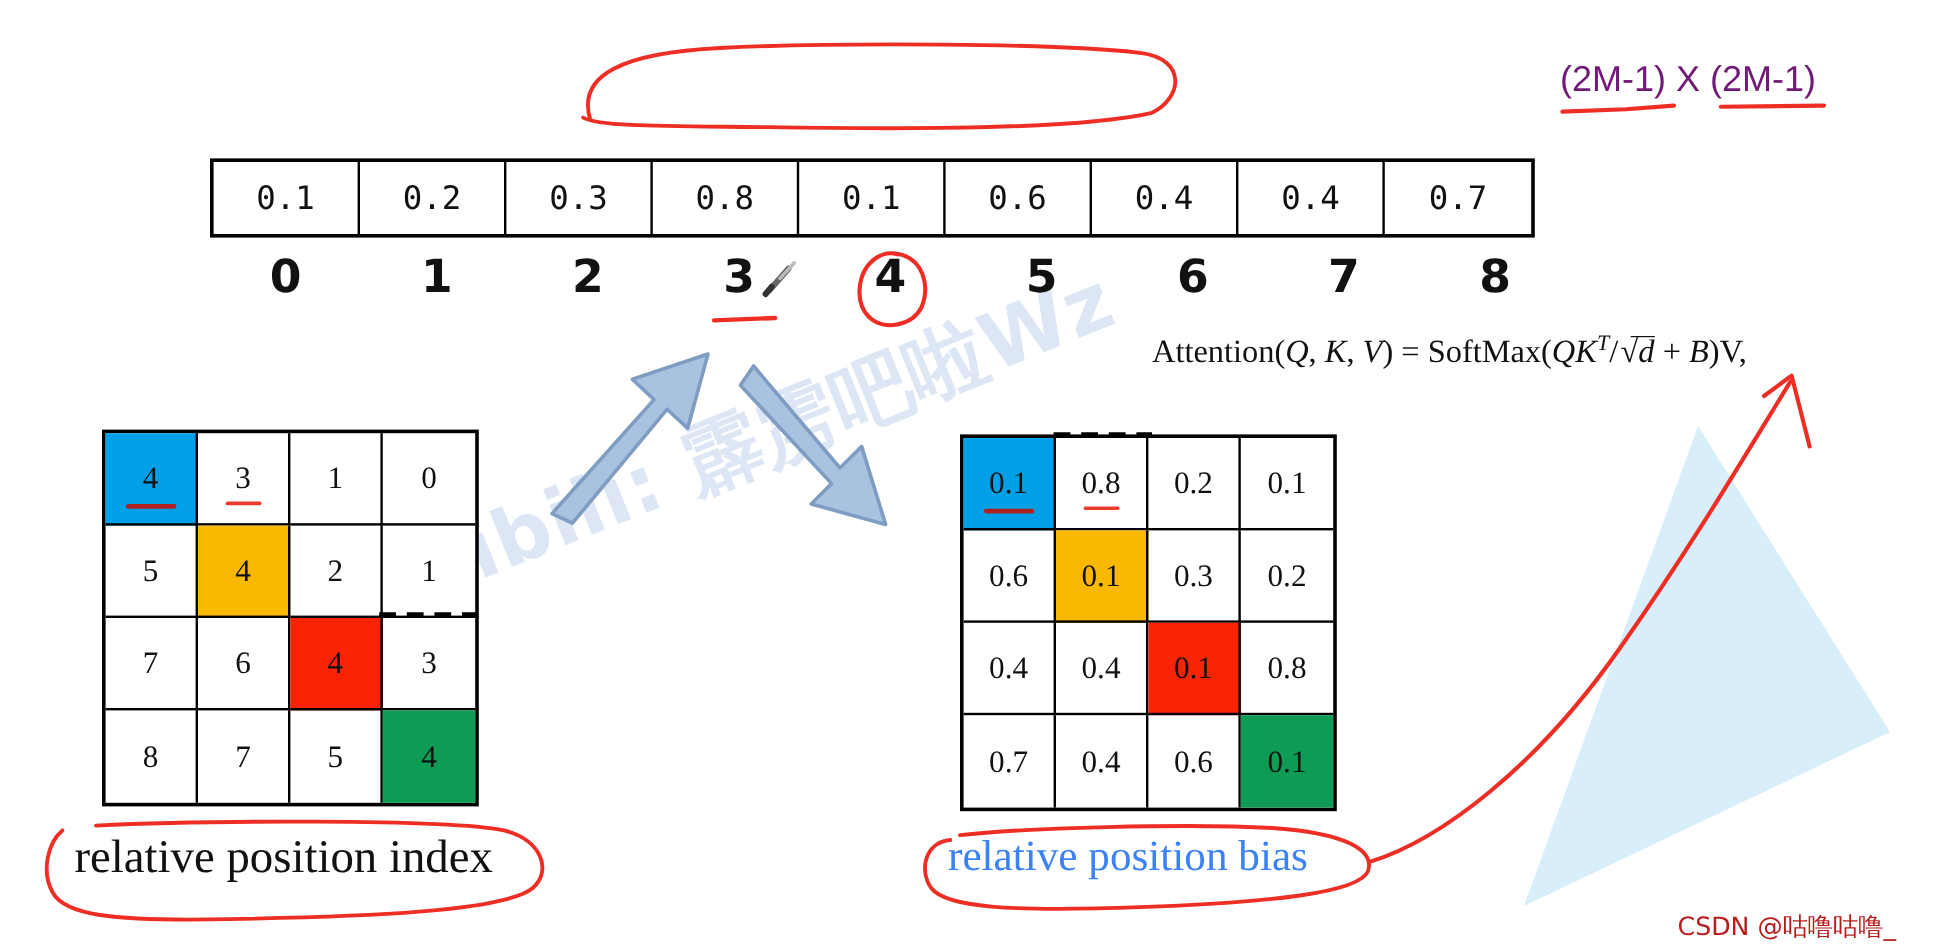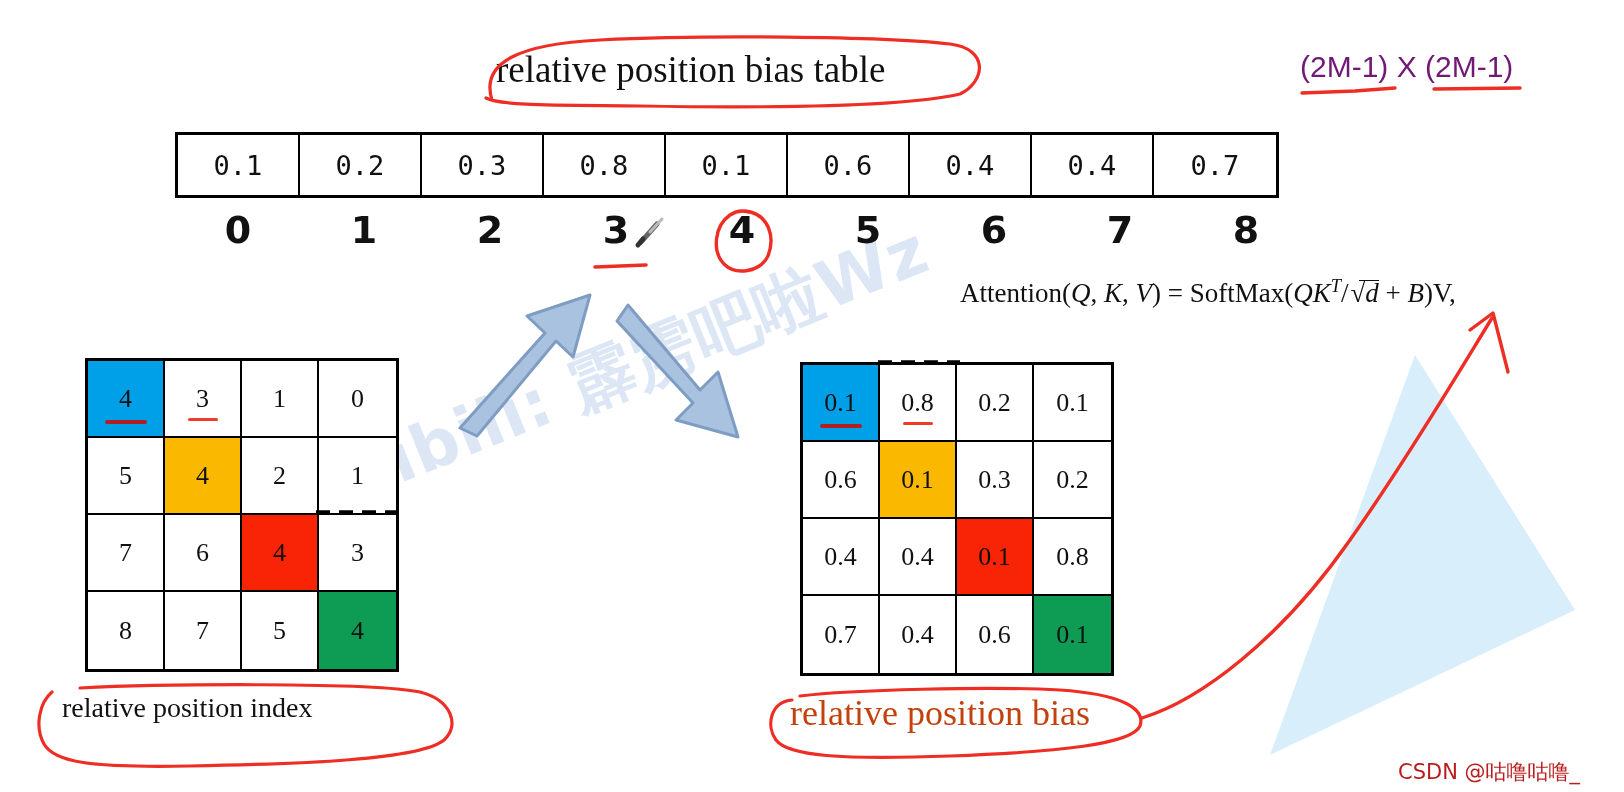--- a/index.html
+++ b/index.html
@@ -161,30 +161,30 @@
     position: absolute;
     left: 11px; top: 2px; right: 0;
     border-top: 1.6px solid #111;
   }
 
   
   .label-index {
     position: absolute;
     left: 62px;
     top: 692px;
-    font-size: 28px;
+    font-size: 39px;
     color: #111;
     white-space: nowrap;
   }
   .label-bias {
     position: absolute;
     left: 790px;
     top: 692px;
     font-size: 36px;
-    color: #c2410c;
+    color: #3b82f6;
     white-space: nowrap;
   }
 
   
   .overlay {
     position: absolute;
     left: 0; top: 0;
     width: 1624px;
     height: 792px;
     pointer-events: none;
@@ -205,21 +205,20 @@
 <body>
 
 <div id="stage">
 
   <svg class="bg-triangle" viewBox="0 0 320 400">
     <polygon points="160,0 320,255 15,400" fill="#d8eefb"></polygon>
   </svg>
 
   <div class="watermark">Bilibili: 霹雳吧啦Wz</div>
 
-  <div class="label-table">relative position bias table</div>
 
   <div class="label-dim">(2M-1) X (2M-1)</div>
 
   <div class="bias-strip" id="bias-strip">
       <div class="cell">0.1</div>
       <div class="cell">0.2</div>
       <div class="cell">0.3</div>
       <div class="cell">0.8</div>
       <div class="cell">0.1</div>
       <div class="cell">0.6</div>

